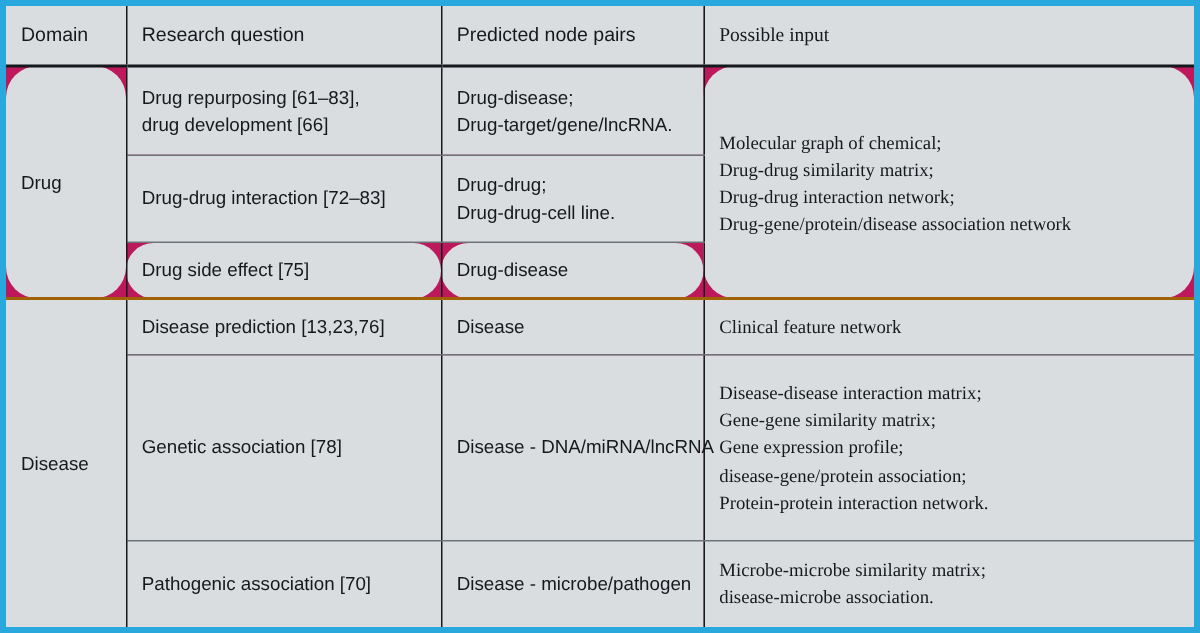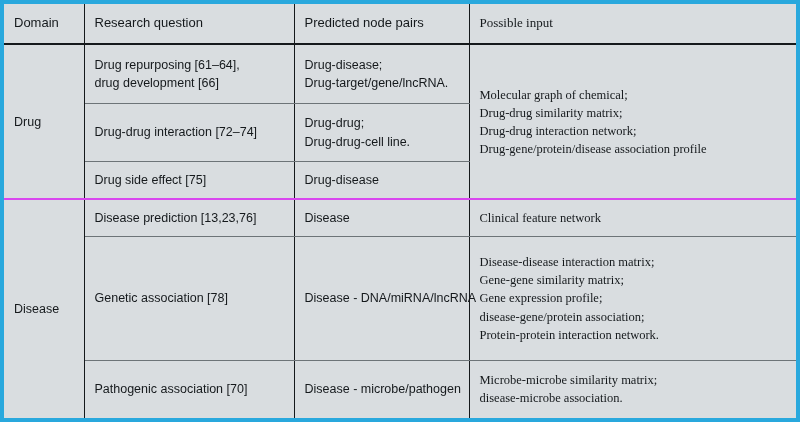--- a/index.html
+++ b/index.html
@@ -48,21 +48,21 @@
     font-weight: normal;
     padding-top: 7px;
     padding-bottom: 7px;
     border-bottom: 2px solid #15191c;
   }
   
   .sep-r { border-right: 1px solid #15191c; }
 
   
   .hr-thin { border-bottom: 1px solid #6d7478; }
-  .hr-thick { border-bottom: 2px solid #d946ef; }
+  .hr-thick { border-bottom: 2px solid #a16207; border-radius: 21px; }
 
   .domain-cell {
     text-align: left;
     padding-left: 16px;
   }
   .cell-lines div { white-space: nowrap; }
   .q-cell { padding-left: 12px; }
   .p-cell { padding-left: 12px; }
   .i-cell { padding-left: 12px; font-family: Liberation Serif, serif; }
 </style>
@@ -82,38 +82,38 @@
       <tr class="head">
         <td class="sep-r domain-cell">Domain</td>
         <td class="sep-r q-cell">Research question</td>
         <td class="sep-r p-cell">Predicted node pairs</td>
         <td class="i-cell">Possible input</td>
       </tr>
 
       <tr>
         <td class="sep-r domain-cell hr-thick" rowspan="3">Drug</td>
         <td class="sep-r q-cell hr-thin cell-lines">
-          <div>Drug repurposing [61–64],</div>
+          <div>Drug repurposing [61–83],</div>
           <div>drug development [66]</div>
         </td>
         <td class="sep-r p-cell hr-thin cell-lines">
           <div>Drug-disease;</div>
           <div>Drug-target/gene/lncRNA.</div>
         </td>
         <td class="i-cell hr-thick cell-lines" rowspan="3">
           <div>Molecular graph of chemical;</div>
           <div>Drug-drug similarity matrix;</div>
           <div>Drug-drug interaction network;</div>
-          <div>Drug-gene/protein/disease association profile</div>
+          <div>Drug-gene/protein/disease association network</div>
         </td>
       </tr>
 
       <tr>
         <td class="sep-r q-cell hr-thin cell-lines">
-          <div>Drug-drug interaction [72–74]</div>
+          <div>Drug-drug interaction [72–83]</div>
         </td>
         <td class="sep-r p-cell hr-thin cell-lines">
           <div>Drug-drug;</div>
           <div>Drug-drug-cell line.</div>
         </td>
       </tr>
 
       <tr>
         <td class="sep-r q-cell hr-thick cell-lines">
           <div>Drug side effect [75]</div>

